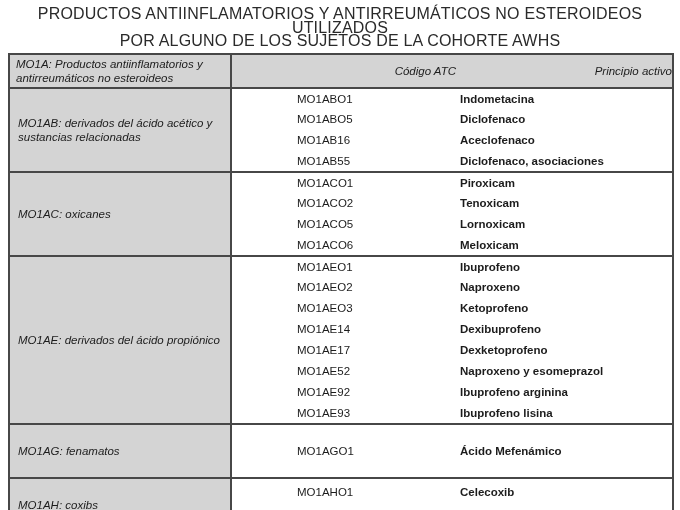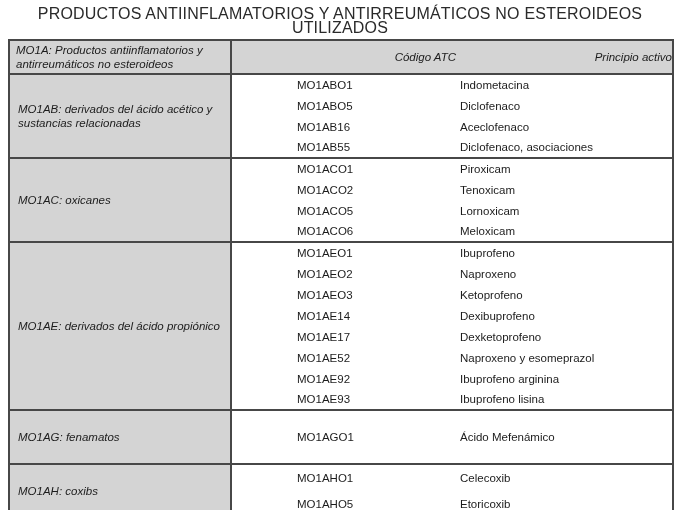--- a/index.html
+++ b/index.html
@@ -76,30 +76,32 @@
   }
   td.code {
     height: 21px;
     padding-left: 65px;
     white-space: nowrap;
   }
   td.name {
     height: 21px;
     padding-left: 4px;
     white-space: nowrap;
+    font-weight: bold;
   }
   tbody.single td.code, tbody.single td.name { height: 36px; margin-top: 28px; }
 </style>
 </head>
 <body>
 
 <div class="page">
 
   <div class="title-block">
     <div class="title-line2">PRODUCTOS ANTIINFLAMATORIOS Y ANTIRREUMÁTICOS NO ESTEROIDEOS UTILIZADOS</div>
+    <div class="title-line3">POR ALGUNO DE LOS SUJETOS DE LA COHORTE AWHS</div>
   </div>
 
   <table class="annex">
     <colgroup>
       <col class="c-group">
       <col class="c-code">
       <col class="c-name">
     </colgroup>
 
     <thead>

